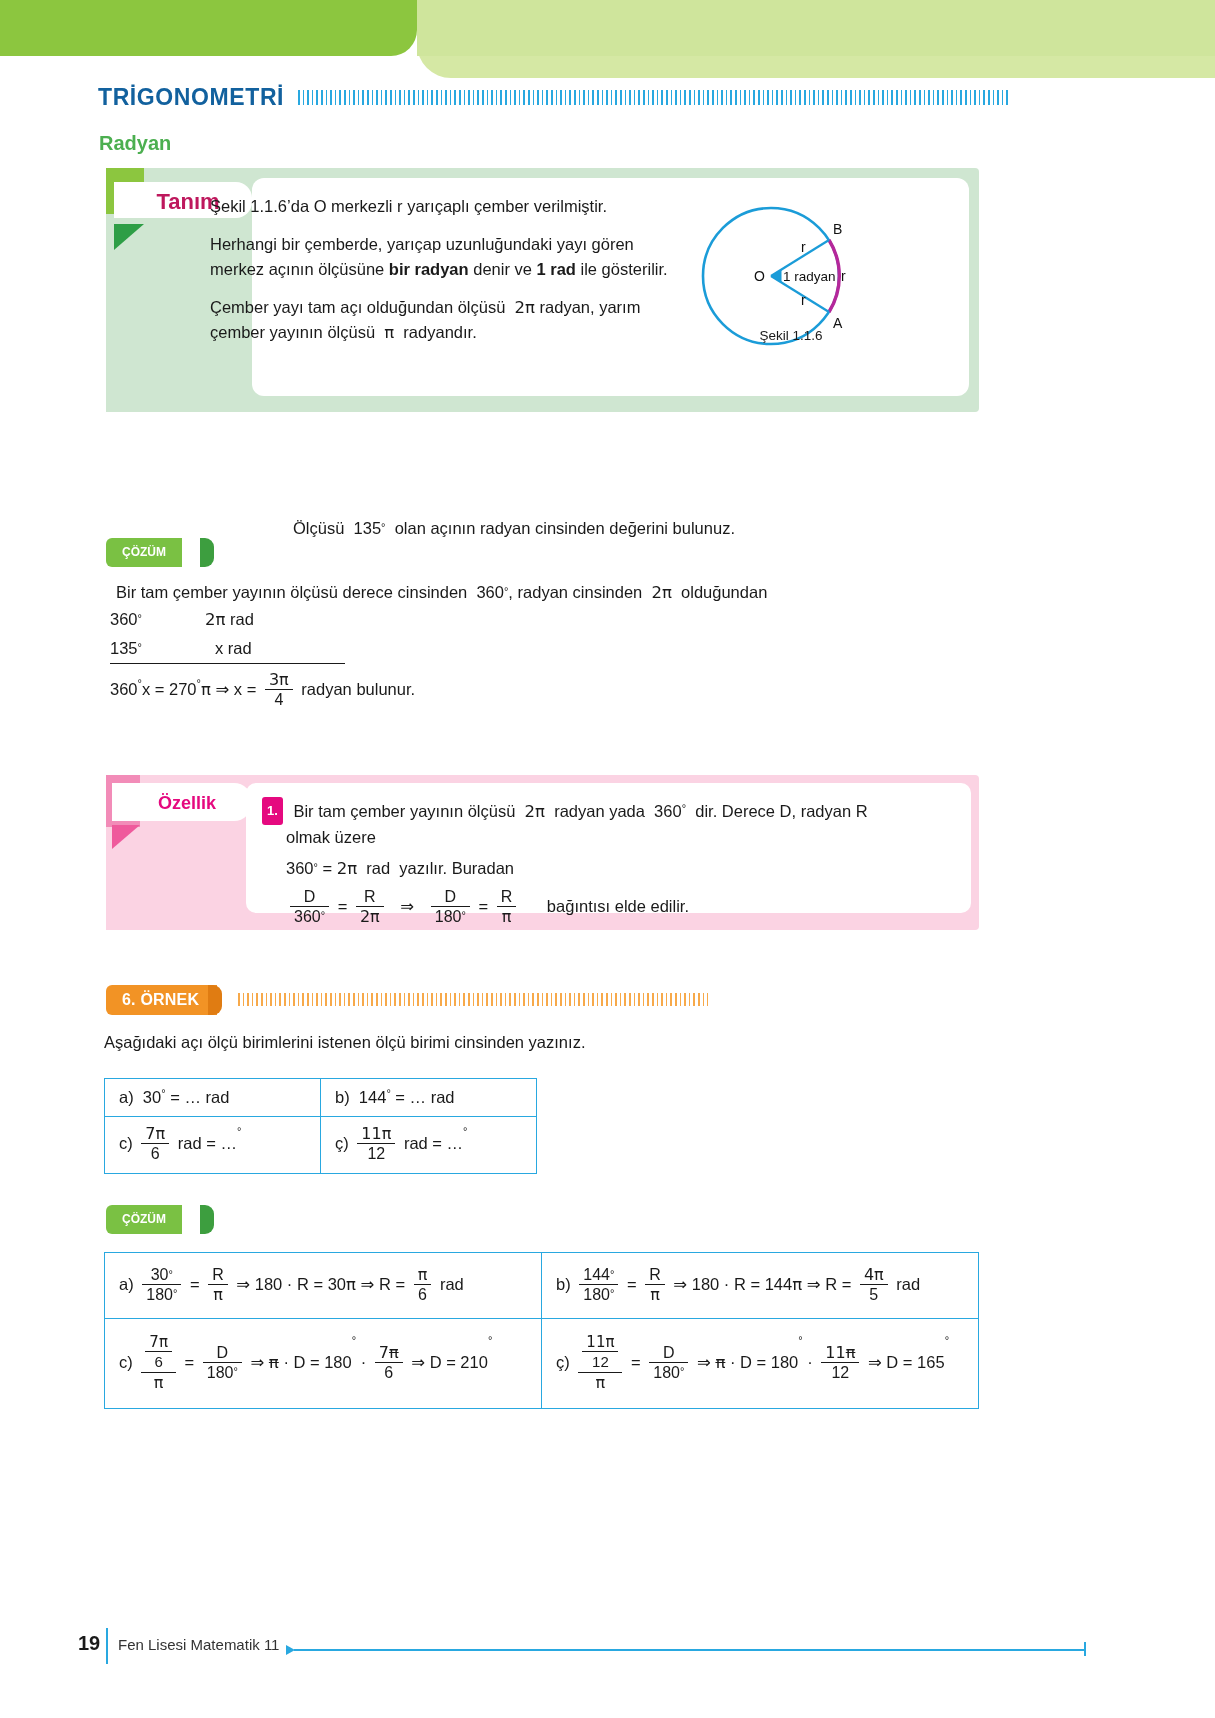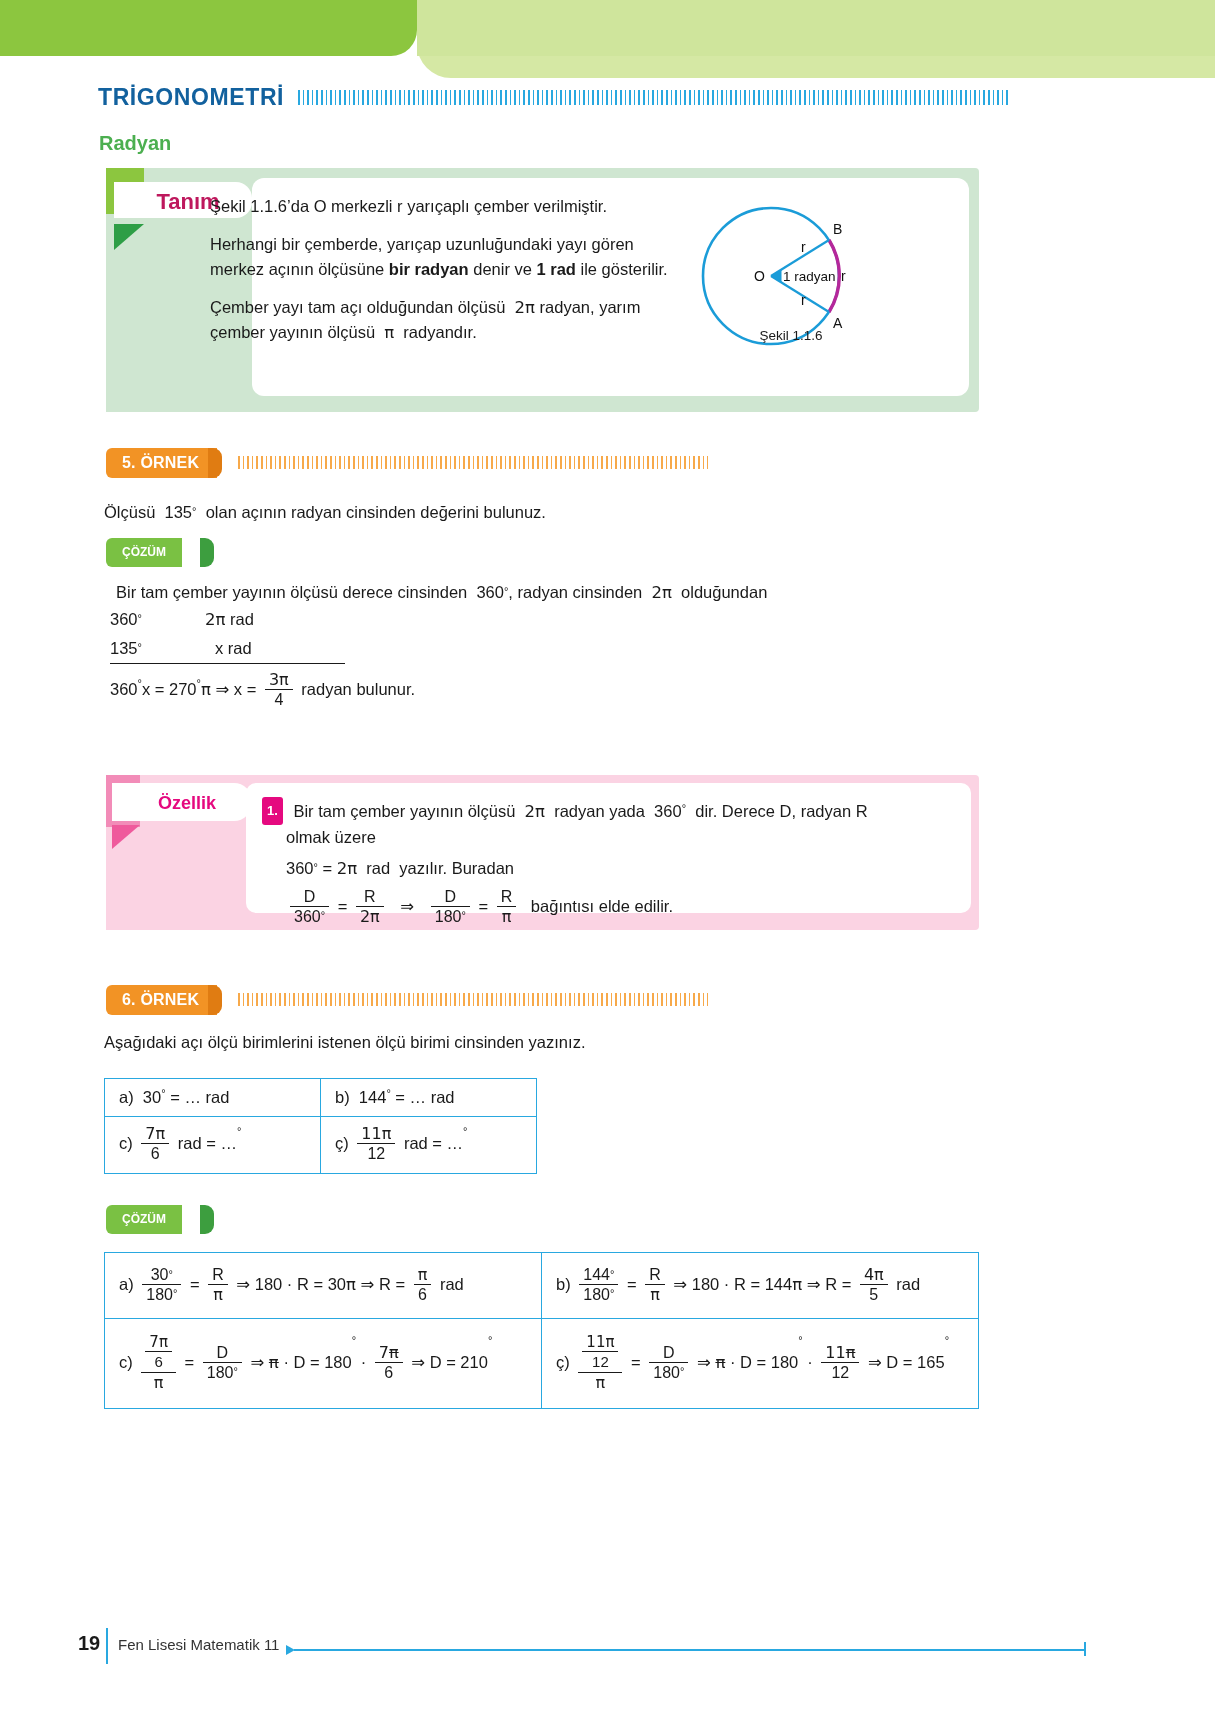--- a/index.html
+++ b/index.html
@@ -212,27 +212,22 @@
         <text x="115" y="117" font-family="Liberation Sans, sans-serif" font-size="14" fill="#111">r</text>
         <text x="155" y="93" font-family="Liberation Sans, sans-serif" font-size="14" fill="#111">r</text>
         <text x="97" y="93" font-family="Liberation Sans, sans-serif" font-size="13.5" fill="#111">1 radyan</text>
         <text x="147" y="46" font-family="Liberation Sans, sans-serif" font-size="14" fill="#111">B</text>
         <text x="147" y="140" font-family="Liberation Sans, sans-serif" font-size="14" fill="#111">A</text>
       </svg>
     </div>
     <div class="fig-caption">Şekil 1.1.6</div>
   </div>
 
-  <div class="ex-tag-row" style="top:448px; left:106px; width:700px;">
-    <div class="ex-tag">5. ÖRNEK</div>
-    <div class="ex-tag-curl" style="left:102px;"></div>
-    <div class="dotline orange" style="float:none; position:absolute; top:0; left:118px;"></div>
-  </div>
-
-  <div class="btext" style="top:500px; left:104px; width:820px;">
+
+  <div class="btext" style="top:516px; left:104px; width:820px;text-align:center;">
     Ölçüsü&nbsp; 135<span class="deg">°</span>&nbsp; olan açının radyan cinsinden değerini bulunuz.
   </div>
 
   <div style="position:absolute; top:538px; left:106px;">
     <div class="sol-tag" style="position:relative; display:inline-block;">ÇÖZÜM</div>
     <div class="sol-tag-curl" style="top:0; left:94px;"></div>
   </div>
 
   <div class="btext" style="top:580px; left:116px; width:880px;">
     Bir tam çember yayının ölçüsü derece cinsinden&nbsp; 360<span class="deg">°</span>, radyan cinsinden&nbsp; <span class="pi">2π</span>&nbsp; olduğundan
@@ -289,21 +284,21 @@
         <span style="margin:0 8px;">⇒</span>
         <span class="mfrac">
           <span class="num">D</span>
           <span class="den">180<span class="deg">°</span></span>
         </span>
         <span>=</span>
         <span class="mfrac">
           <span class="num">R</span>
           <span class="den pi">π</span>
         </span>
-        <span style="margin-left:6px;">bağıntısı elde edilir.</span>
+        <span style="margin-left:22px;">bağıntısı elde edilir.</span>
       </div>
     </div>
   </div>
 
   <div class="ex-tag-row" style="top:985px; left:106px; width:700px;text-decoration:underline;">
     <div class="ex-tag">6. ÖRNEK</div>
     <div class="ex-tag-curl" style="left:102px;"></div>
     <div class="dotline orange" style="float:none; position:absolute; top:0; left:118px;"></div>
   </div>
 

